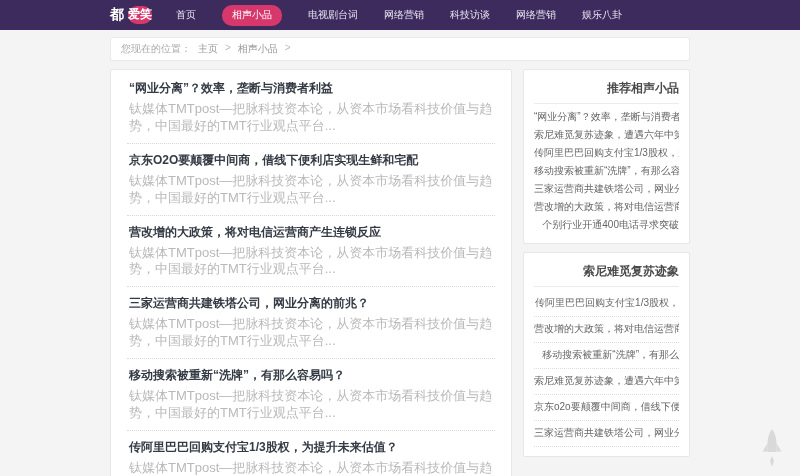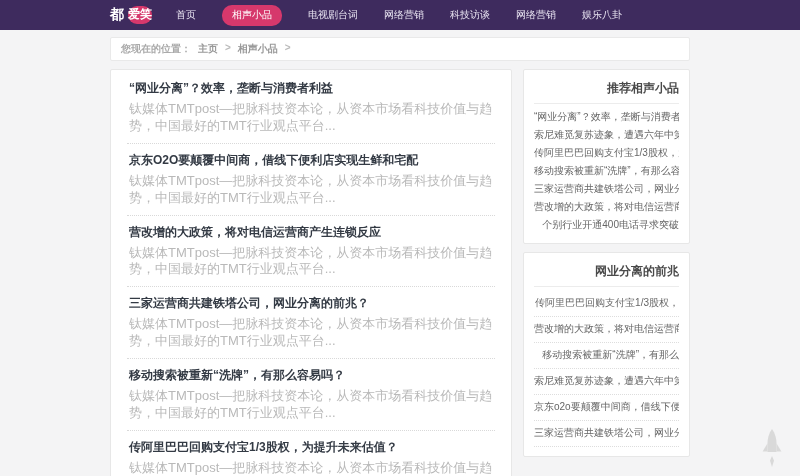--- a/index.html
+++ b/index.html
@@ -28,21 +28,21 @@
   }
   .main-nav{display:flex;align-items:center;margin-left:24px;gap:26px;list-style:none;}
   .nav-item{color:#e9e4f2;font-size:10px;cursor:pointer;white-space:nowrap;}
   .nav-item.active{
     background:var(--accent);color:#fff;border-radius:10px;padding:3px 10px 4px;
   }
 
   
   .breadcrumb{
     margin-top:7px;background:#fff;border:1px solid #e9e9e9;border-radius:2px;
-    padding:4px 10px;font-size:10px;color:#aaa;display:flex;gap:7px;font-weight:bold;
+    padding:4px 10px;font-size:10px;color:#aaa;display:flex;gap:7px;
   }
   .breadcrumb a{color:#999;text-decoration:none;cursor:pointer;}
   .crumb-sep{color:#bbb;}
 
   
   .page-body{display:flex;gap:11px;margin-top:8px;align-items:flex-start;}
   .panel{background:#fff;border:1px solid #e7e7e7;border-radius:2px;}
 
   
   .article-list{flex:1;padding:2px 16px 12px;}
@@ -164,21 +164,21 @@
           <li>
               <a class="side-link">营改增的大政策，将对电信运营商产生连</a>
             </li>
           <li>
               <a class="side-link">个别行业开通400电话寻求突破</a>
             </li>
         </ul>
       </div>
 
       <div class="panel side-box hot">
-        <div class="side-title">网业分离的前兆</div>
+        <div class="side-title">索尼难觅复苏迹象</div>
         <ul class="side-list">
           <li>
               <a class="side-link">传阿里巴巴回购支付宝1/3股权，</a>
             </li>
           <li>
               <a class="side-link">营改增的大政策，将对电信运营商</a>
             </li>
           <li>
               <a class="side-link">移动搜索被重新“洗牌”，有那么</a>
             </li>

